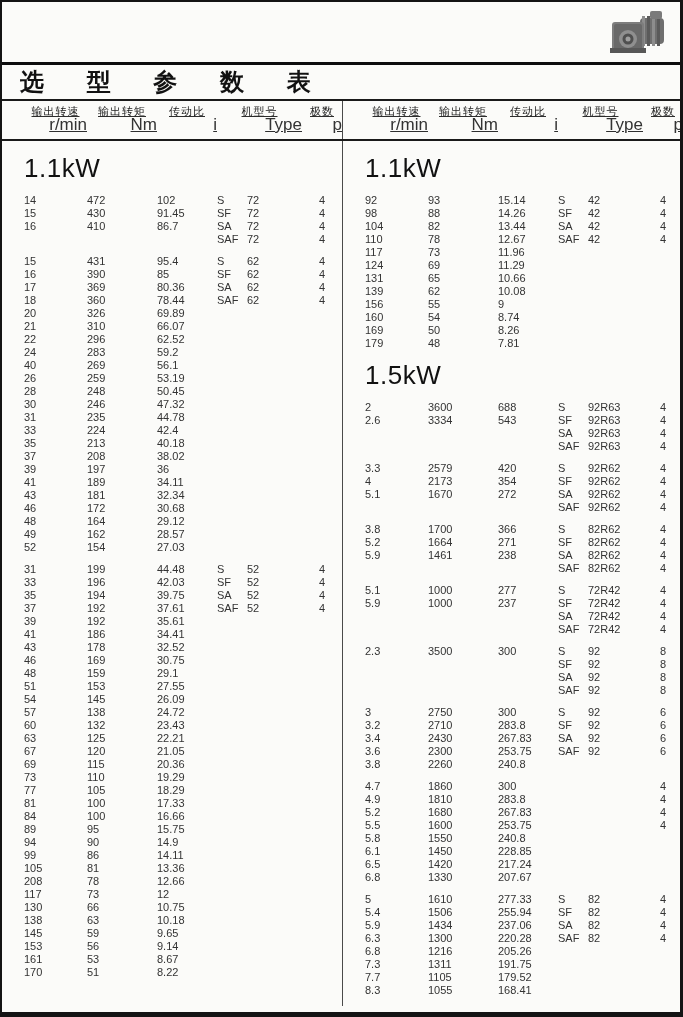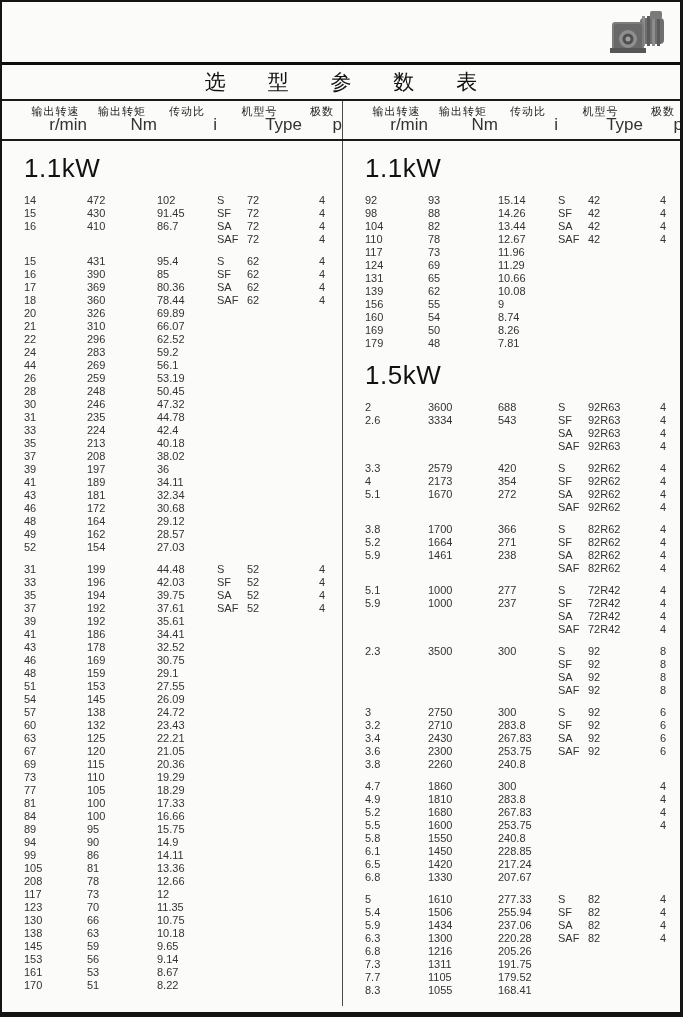--- a/index.html
+++ b/index.html
@@ -14,35 +14,35 @@
     border-bottom-width:5px;
     overflow:hidden;
     font-family:"Liberation Sans", sans-serif;
     color:#2e2e2e;
   }
   .top-space{height:60px;}
   .rule{border:none;margin:0;}
   .rule-thick{border-top:3px solid #0d0d0d;}
   .rule-thin{border-top:2px solid #1a1a1a;}
   .title{
-    text-align:center;
-    font-size:21px;
-    font-weight:normal;
+    text-align:left;
+    font-size:24px;
+    font-weight:bold;
     letter-spacing:18px;
     line-height:34px;
     color:#111;
     padding-left:18px; 
   }
   .motor-photo{position:absolute;top:6px;right:10px;width:66px;height:54px;}
   .split{display:grid;grid-template-columns:340px 1fr;}
   .half{box-sizing:border-box;padding-left:22px;}
   .half.right{border-left:1px solid #4a4a4a;}
   
   .header-split{height:38px;}
-  .hdr-grid{display:grid;grid-template-columns:63px 70px 60px 85px 40px;height:100%;}
+  .hdr-grid{display:grid;grid-template-columns:63px 70px 60px 85px 40px;height:100%;text-decoration:underline;}
   .hdr-cell{text-align:center;font-size:11px;line-height:13px;padding-top:4px;color:#222;}
   .hdr-zh{display:block;letter-spacing:1px;}
   .hdr-en{display:block;font-size:17px;color:#333;text-align:right;}
   
   .content-split{min-height:830px;}
   .power-heading{
     font-size:26px;font-weight:normal;color:#111;
     margin:12px 0 10px 0;letter-spacing:0.5px;
   }
   .power-heading.later{margin-top:10px;}
@@ -259,21 +259,21 @@
             <span class="cell">24</span>
             <span class="cell">283</span>
             <span class="cell">59.2</span>
             <span class="cell ctype">
               <span class="tprefix"></span>
               <span class="tmodel"></span>
             </span>
             <span class="cell cp"></span>
           </div>
           <div class="row">
-            <span class="cell">44</span>
+            <span class="cell">40</span>
             <span class="cell">269</span>
             <span class="cell">56.1</span>
             <span class="cell ctype">
               <span class="tprefix"></span>
               <span class="tmodel"></span>
             </span>
             <span class="cell cp"></span>
           </div>
           <div class="row">
             <span class="cell">26</span>
@@ -664,30 +664,20 @@
             <span class="cell ctype">
               <span class="tprefix"></span>
               <span class="tmodel"></span>
             </span>
             <span class="cell cp"></span>
           </div>
           <div class="row">
             <span class="cell">117</span>
             <span class="cell">73</span>
             <span class="cell">12</span>
-            <span class="cell ctype">
-              <span class="tprefix"></span>
-              <span class="tmodel"></span>
-            </span>
-            <span class="cell cp"></span>
-          </div>
-          <div class="row">
-            <span class="cell">123</span>
-            <span class="cell">70</span>
-            <span class="cell">11.35</span>
             <span class="cell ctype">
               <span class="tprefix"></span>
               <span class="tmodel"></span>
             </span>
             <span class="cell cp"></span>
           </div>
           <div class="row">
             <span class="cell">130</span>
             <span class="cell">66</span>
             <span class="cell">10.75</span>

